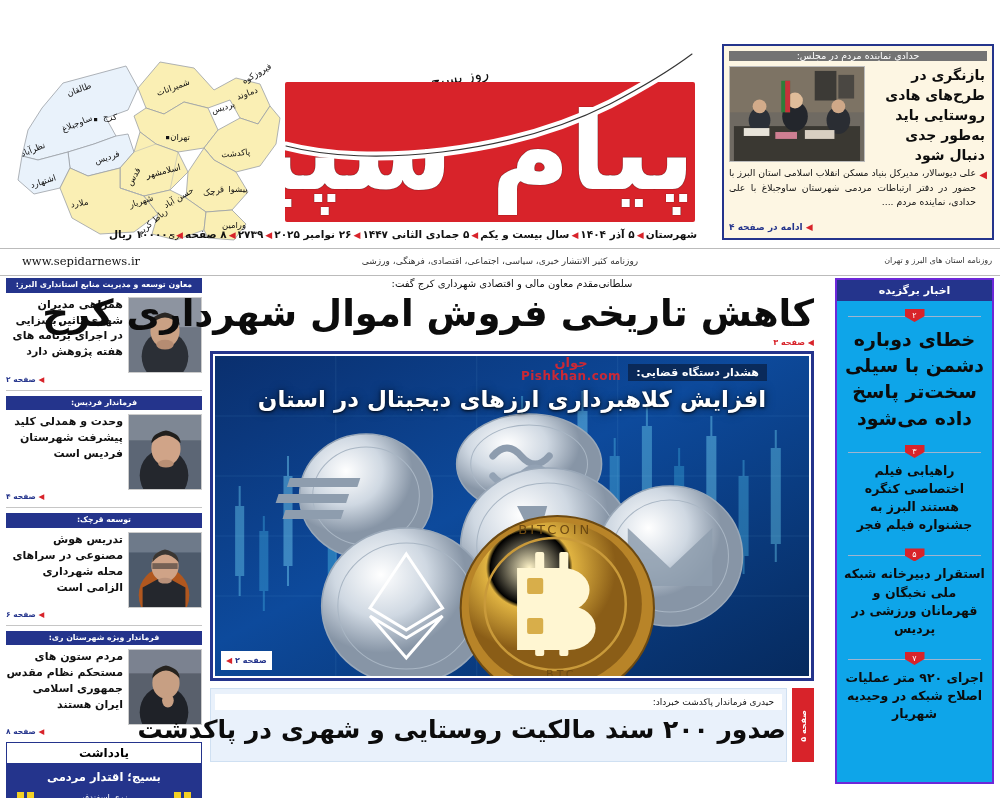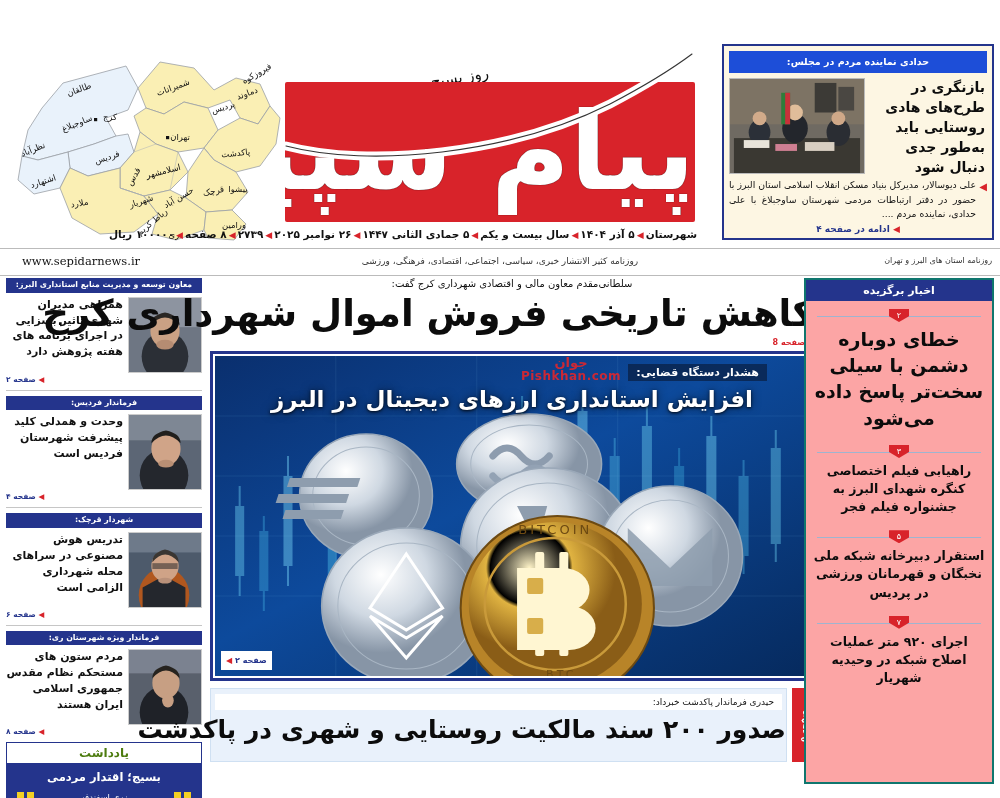--- a/index.html
+++ b/index.html
@@ -43,38 +43,38 @@
      white-space:nowrap;letter-spacing:-0.2px;
   }
   .dateline .sep{color:#d8232a;font-size:9px;padding:0 2px;}
 
   
   .promo{
      position:absolute;right:6px;top:44px;width:272px;height:196px;
      background:#fdf6e3;border:2px solid #24348c;box-sizing:border-box;padding:5px;
   }
   .promo-kicker{
-     background:#1d4ed8;color:#fff;font-size:9.5px;font-weight:bold;
-     text-align:center;padding:6px 2px;line-height:1.1;
+     background:#737373;color:#fff;font-size:9.5px;font-weight:normal;
+     text-align:center;padding:0 2px;line-height:1.1;
   }
   .promo-body{display:flex;gap:14px;margin-top:5px;height:96px;}
   .promo-head{
      flex:1;font-size:14px;font-weight:bold;color:#0d0d0d;
      line-height:1.42;text-align:right;padding-right:2px;
   }
   .promo-photo{
      width:136px;height:96px;border:1px solid #bbb;box-sizing:border-box;
      position:relative;overflow:hidden;background:#5e6a78;
   }
   .promo-lede{
      margin-top:4px;font-size:9.3px;line-height:1.55;color:#111;text-align:justify;
      position:relative;padding-right:11px;
   }
   .promo-lede .bullet{position:absolute;right:0;top:1px;color:#d8232a;font-size:10px;}
-  .promo-cont{font-size:9px;color:#24348c;font-weight:bold;text-align:center;margin-top:2px;}
+  .promo-cont{font-size:9px;color:#24348c;font-weight:bold;text-align:left;margin-top:12px;}
   .promo-cont .tri{color:#d8232a;}
 
   
   .strip{
      position:absolute;left:0;top:248px;width:1000px;height:26px;
      border-top:1px solid #bbb;border-bottom:1px solid #bbb;
   }
   .strip .url{position:absolute;left:22px;top:5px;font-size:11.5px;color:#111;
      font-family:"DejaVu Serif","Liberation Serif",serif;direction:ltr;}
   .strip .mid{position:absolute;left:0;right:0;top:7px;text-align:center;font-size:9px;color:#333;}
@@ -93,21 +93,21 @@
   .lcard-body{display:flex;gap:5px;margin-top:4px;align-items:flex-start;}
   .lcard-photo{width:74px;height:76px;flex:0 0 74px;border:1px solid #ccc;
      box-sizing:border-box;overflow:hidden;position:relative;background:#5e6a78;}
   .lcard-text{flex:1;font-size:11px;font-weight:bold;line-height:1.45;color:#111;text-align:right;}
   .lcard-page{font-size:7.5px;color:#24348c;font-weight:bold;text-align:left;margin-top:2px;}
   .lcard-page .tri{color:#d8232a;}
   .ldiv{height:1px;background:#c6c6c6;margin:5px 0 5px;}
 
   
   .note{margin-top:6px;border:1px solid #24348c;}
-  .note-title{background:#fff;color:#4d7c0f;font-size:12px;font-weight:bold;
+  .note-title{background:#fff;color:#000000;font-size:12px;font-weight:bold;
      text-align:center;padding:3px 0;}
   .note-inner{background:#24348c;color:#fff;padding:6px 6px 4px;}
   .note-head{font-size:11.5px;font-weight:bold;text-align:center;line-height:1.4;}
   .note-author{font-size:8.5px;text-align:center;margin-top:7px;position:relative;}
   .quote{display:inline-block;width:7px;height:11px;background:#f2d024;vertical-align:middle;}
   .quote+.quote{margin-right:3px;}
   .qgrp{position:absolute;top:0;}
   .qgrp.r{right:4px;} .qgrp.l{left:4px;}
 
   
@@ -158,22 +158,22 @@
   .bs-inner{
      position:absolute;right:27px;left:0;top:0;bottom:0;background:#e9f1fb;
      border:1px solid #cfe0f2;box-sizing:border-box;padding-top:5px;
   }
   .bs-kicker{font-size:9px;color:#111;text-align:right;background:#fff;padding:3px 8px;margin:0 4px;}
   .bs-head{font-size:25px;font-weight:bold;color:#0c0c0c;text-align:center;
      margin-top:5px;letter-spacing:-.5px;white-space:nowrap;}
 
   
   .right-col{
-     position:absolute;right:6px;top:0;width:190px;height:506px;
-     border:2px solid #0f766e;box-sizing:border-box;background:#fca5a5;
+     position:absolute;right:6px;top:0;width:159px;height:506px;
+     border:2px solid #6d28d9;box-sizing:border-box;background:#0ea5e9;
   }
   .rc-title{background:#24348c;color:#fff;font-size:11px;font-weight:bold;
      text-align:center;padding:4px 0;}
   .rc-item{padding:4px 7px 6px;}
   .rc-num{position:relative;height:13px;margin:5px 0 3px;}
   .rc-num .line{position:absolute;left:4px;right:4px;top:6px;height:1px;background:#9fb4cf;}
   .rc-num .badge{
      position:absolute;left:50%;transform:translateX(-50%);top:-1px;
      width:20px;height:13px;background:#d8232a;color:#fff;font-size:8px;
      display:flex;align-items:center;justify-content:center;
@@ -340,21 +340,21 @@
           <div class="lcard-text">وحدت و همدلی کلید پیشرفت شهرستان فردیس است</div>
         </div>
         <div class="lcard-page">
           <span class="tri">◀</span>
           <span>صفحه ۴</span>
         </div>
       </div>
       <div class="ldiv"></div>
 
       <div class="lcard">
-        <div class="lcard-kicker">شهردار قرچک:</div>
+        <div class="lcard-kicker">توسعه قرچک:</div>
         <div class="lcard-body">
           <div class="lcard-photo">
             <svg viewBox="0 0 74 76" preserveAspectRatio="none" xmlns="http://www.w3.org/2000/svg">
               <rect width="74" height="76" fill="#4d5a6b"></rect>
               <rect y="0" width="74" height="20" fill="#6e7a8a"></rect>
               <ellipse cx="36" cy="64" rx="26" ry="28" fill="#b0571f"></ellipse>
               <path d="M14 56 L36 44 L58 56 L58 76 L14 76Z" fill="#24272d"></path>
               <ellipse cx="37" cy="34" rx="14" ry="16" fill="#cfa387"></ellipse>
               <path d="M24 30 Q37 14 51 30 Q51 20 37 17 Q24 20 24 30Z" fill="#3a3632"></path>
               <rect x="24" y="31" width="26" height="6" fill="#2b2b2b" opacity=".55"></rect>
@@ -407,21 +407,21 @@
 
         </div>
       </div>
     </div>
 
     <div class="center-col">
       <div class="lead-kicker">سلطانی‌مقدم معاون مالی و اقتصادی شهرداری کرج گفت:</div>
       <div class="lead-head">کاهش تاریخی فروش اموال شهرداری کرج</div>
       <div class="lead-page">
         <span class="tri">◀</span>
-        <span>صفحه 8</span>
+        <span>صفحه ۳</span>
       </div>
 
       <div class="photo-frame">
         <div class="photo">
           <svg viewBox="0 0 590 320" preserveAspectRatio="none" xmlns="http://www.w3.org/2000/svg">
             <defs>
               <linearGradient id="bg" x1="0" y1="0" x2="1" y2="1">
                 <stop offset="0%" stop-color="#0a2f6e"></stop>
                 <stop offset="45%" stop-color="#0d4a9c"></stop>
                 <stop offset="100%" stop-color="#062a5e"></stop>
@@ -522,21 +522,21 @@
               <text x="338" y="178" font-size="13" fill="#6d4a12" text-anchor="middle" font-family="DejaVu Sans, sans-serif" letter-spacing="3">BITCOIN</text>
               <text x="344" y="322" font-size="11" fill="#6d4a12" text-anchor="middle" font-family="DejaVu Sans, sans-serif" letter-spacing="3">BTC</text>
             </g>
           </svg>
         </div>
         <div class="photo-wm">
           <span>جوان</span>
           <span class="wm2">Pishkhan.com</span>
         </div>
         <div class="photo-cap-kicker">هشدار دستگاه قضایی:</div>
-        <div class="photo-cap">افزایش استانداری ارزهای دیجیتال در البرز</div>
+        <div class="photo-cap">افزایش کلاهبرداری ارزهای دیجیتال در استان</div>
         <div class="photo-page">
           <span>صفحه ۲</span>
           <span class="tri">◀</span>
         </div>
       </div>
 
       <div class="bottom-story">
         <div class="bs-flag">
           <span>صفحه ۵</span>
         </div>
@@ -556,21 +556,21 @@
           <span class="badge">۲</span>
         </div>
         <div class="rc-lead">خطای دوباره دشمن با سیلی سخت‌تر پاسخ داده می‌شود</div>
       </div>
 
       <div class="rc-item">
         <div class="rc-num">
           <span class="line"></span>
           <span class="badge">۳</span>
         </div>
-        <div class="rc-text">راهیابی فیلم اختصاصی کنگره شهدای البرز به جشنواره فیلم فجر</div>
+        <div class="rc-text">راهیابی فیلم اختصاصی کنگره هستند البرز به جشنواره فیلم فجر</div>
       </div>
 
       <div class="rc-item">
         <div class="rc-num">
           <span class="line"></span>
           <span class="badge">۵</span>
         </div>
         <div class="rc-text">استقرار دبیرخانه شبکه ملی نخبگان و قهرمانان ورزشی در پردیس</div>
       </div>
 

